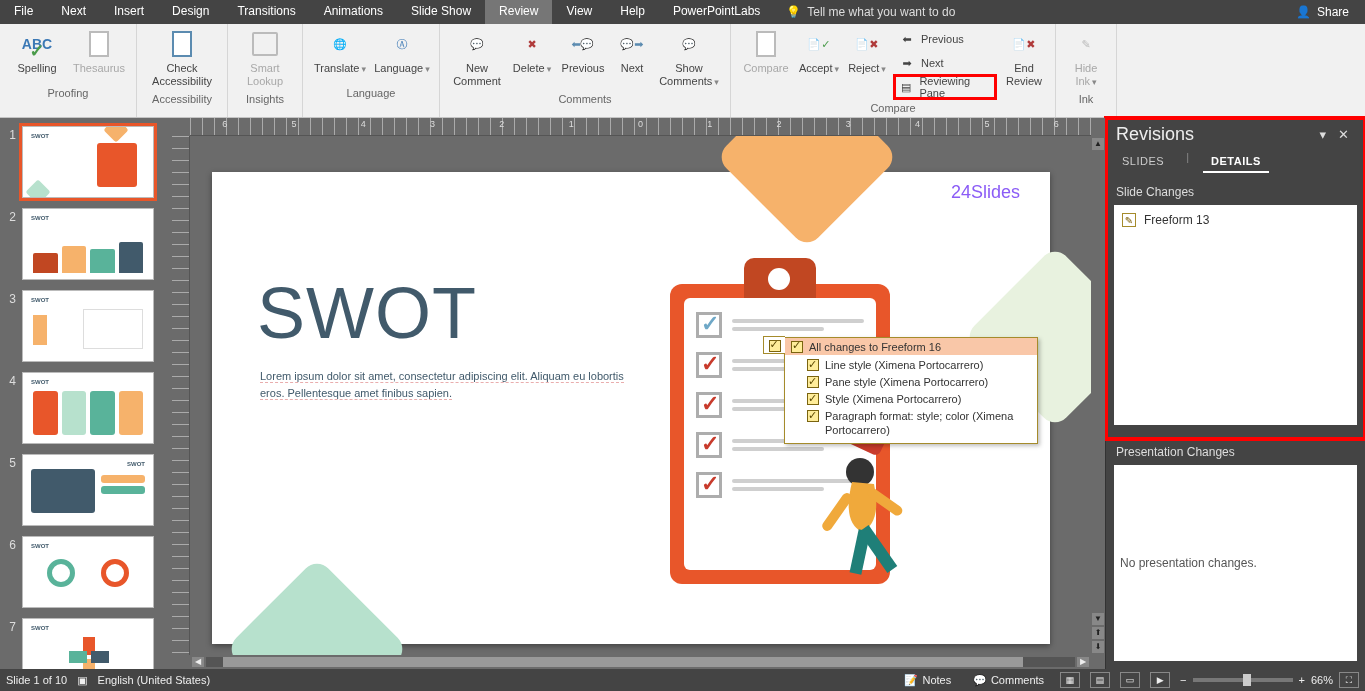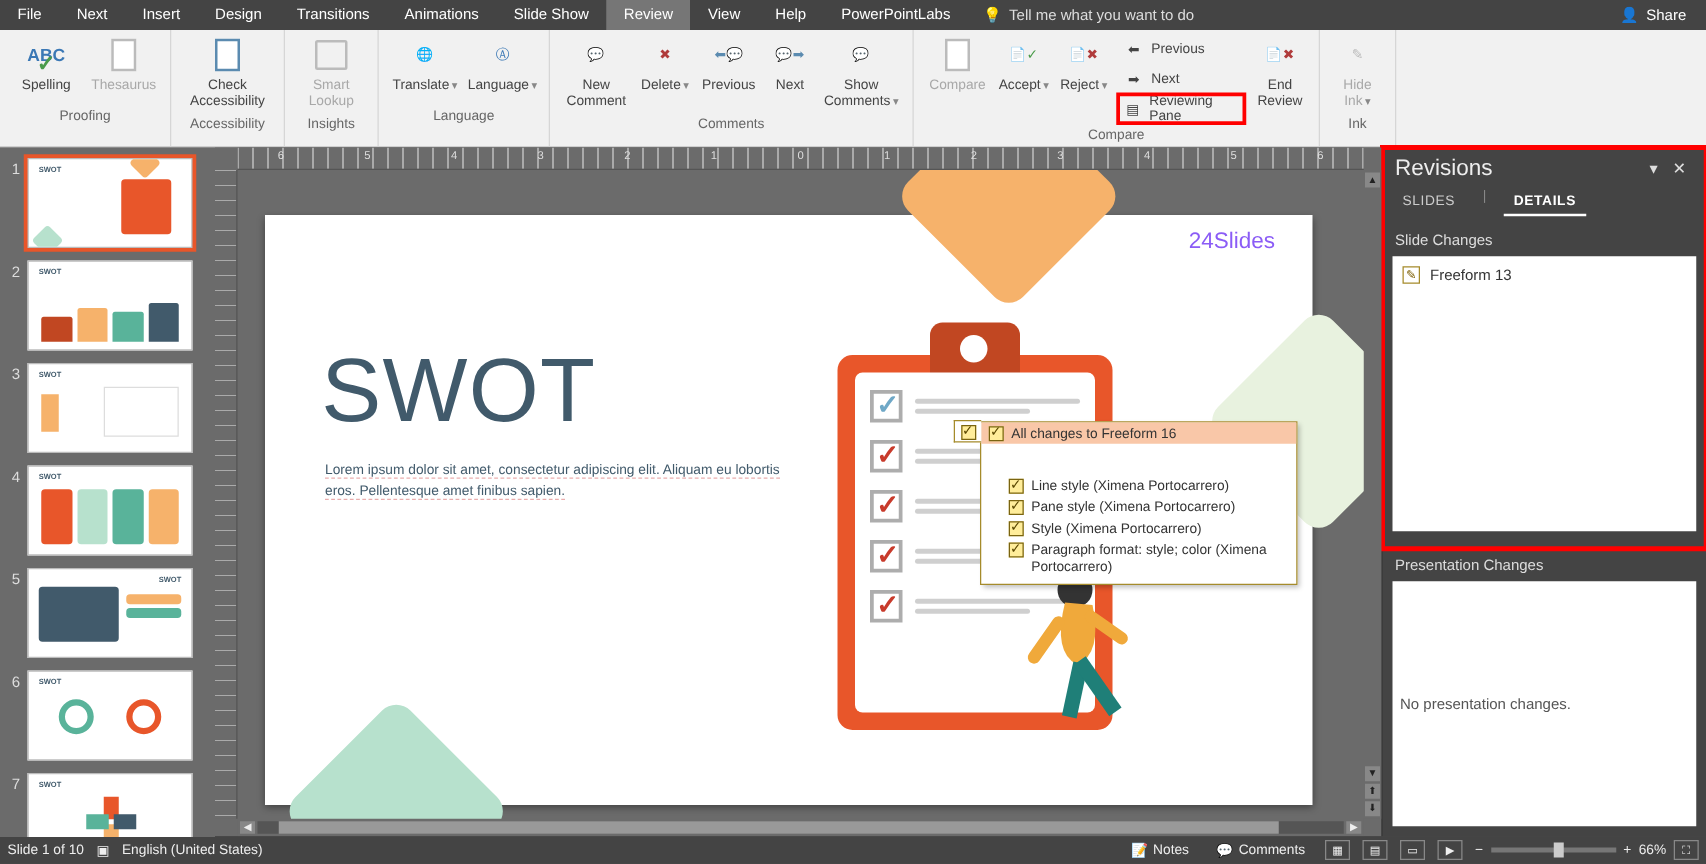--- a/index.html
+++ b/index.html
@@ -71,21 +71,21 @@
   .check-mark { position: absolute; left: 2px; top: -4px; font-size: 22px; font-weight: bold; }
   .check-lines { flex: 1; }
   .check-lines div { height: 4px; background: #cfcfcf; margin: 4px 0; border-radius: 2px; }
   .check-lines div:nth-child(2) { width: 70%; }
   .person { position: absolute; left: 590px; top: 240px; width: 140px; height: 180px; }
 
   
   .change-popup { position: absolute; left: 572px; top: 165px; width: 254px; background: #fff; border: 1px solid #a58b2b; font-size: 11px; color: #333; box-shadow: 2px 2px 4px rgba(0,0,0,0.25); }
   .change-tab { position: absolute; left: -22px; top: -2px; width: 22px; height: 18px; background: #fff; border: 1px solid #a58b2b; border-right: none; display: flex; align-items: center; justify-content: center; }
   .change-header { background: #f9c7a8; padding: 2px 6px; display: flex; align-items: center; gap: 6px; }
-  .change-list { padding: 2px 16px 4px 20px; margin-top: 24px; }
+  .change-list { padding: 2px 16px 4px 20px; }
   .change-item { display: flex; align-items: flex-start; gap: 6px; padding: 1px 2px; line-height: 1.35; }
   .chk { width: 12px; height: 12px; border: 1px solid #7a6410; background: #ffed9a; position: relative; flex: none; margin-top: 1px; }
   .chk::after { content: "✓"; position: absolute; top: -3px; left: 0; font-size: 11px; color: #5a4700; }
 
   
   .revpane { width: 260px; background: #444; color: #eee; display: flex; flex-direction: column; border-left: 1px solid #333; }
   .rev-highlight { outline: 4px solid #ff0000; outline-offset: -2px; }
   .rev-head { display: flex; align-items: center; padding: 6px 10px; font-size: 18px; }
   .rev-head .sp { flex: 1; }
   .rev-head .hc { padding: 2px 6px; cursor: default; font-size: 13px; color: #ddd; }

